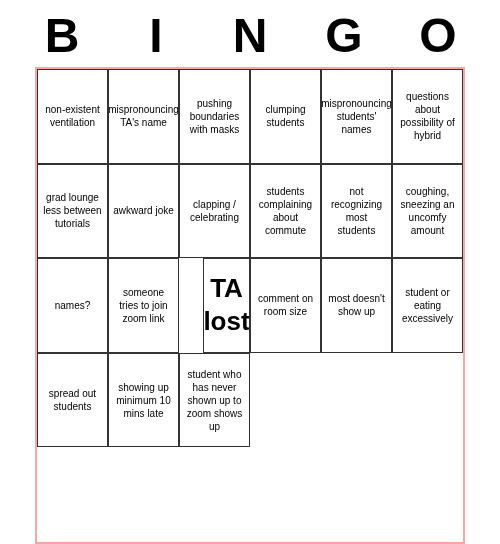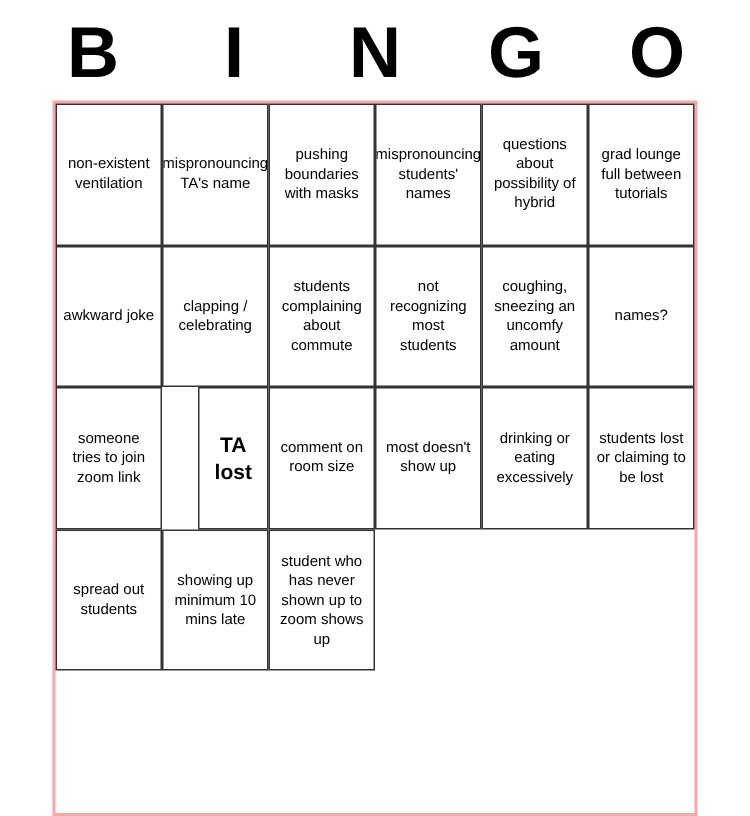--- a/index.html
+++ b/index.html
@@ -38,51 +38,51 @@
       align-items: center;
       justify-content: center;
       text-align: center;
       padding: 4px;
       font-size: 10px;
       line-height: 1.3;
       word-wrap: break-word;
       overflow: hidden;
     }
     .cell.large-text {
-      font-size: 14px;
+      font-size: 26px;
       font-weight: bold;
       margin-left: 24px;
     }
   </style>
 </head>
 <body>
 
 <div class="bingo-title">
   <span>B</span>
   <span>I</span>
   <span>N</span>
   <span>G</span>
   <span>O</span>
 </div>
 
 <div class="bingo-grid" id="bingo-grid">
 <div class="cell">non-existent ventilation</div>
     <div class="cell">mispronouncing TA's name</div>
     <div class="cell">pushing boundaries with masks</div>
+    <div class="cell">clumping students</div>
     <div class="cell">mispronouncing students' names</div>
     <div class="cell">questions about possibility of hybrid</div>
-    <div class="cell">grad lounge full between tutorials</div>
+    <div class="cell">grad lounge less between tutorials</div>
     <div class="cell">awkward joke</div>
     <div class="cell">clapping / celebrating</div>
     <div class="cell">students complaining about commute</div>
     <div class="cell">not recognizing most students</div>
     <div class="cell">coughing, sneezing an uncomfy amount</div>
     <div class="cell">names?</div>
     <div class="cell">someone tries to join zoom link</div>
     <div class="cell large-text">TA lost</div>
     <div class="cell">comment on room size</div>
     <div class="cell">most doesn't show up</div>
-    <div class="cell">drinking or eating excessively</div>
-    <div class="cell">students lost or claiming to be lost</div>
+    <div class="cell">student or eating excessively</div>
     <div class="cell">spread out students</div>
     <div class="cell">showing up minimum 10 mins late</div>
     <div class="cell">student who has never shown up to zoom shows up</div>
   </div>
 
 </body></html>

